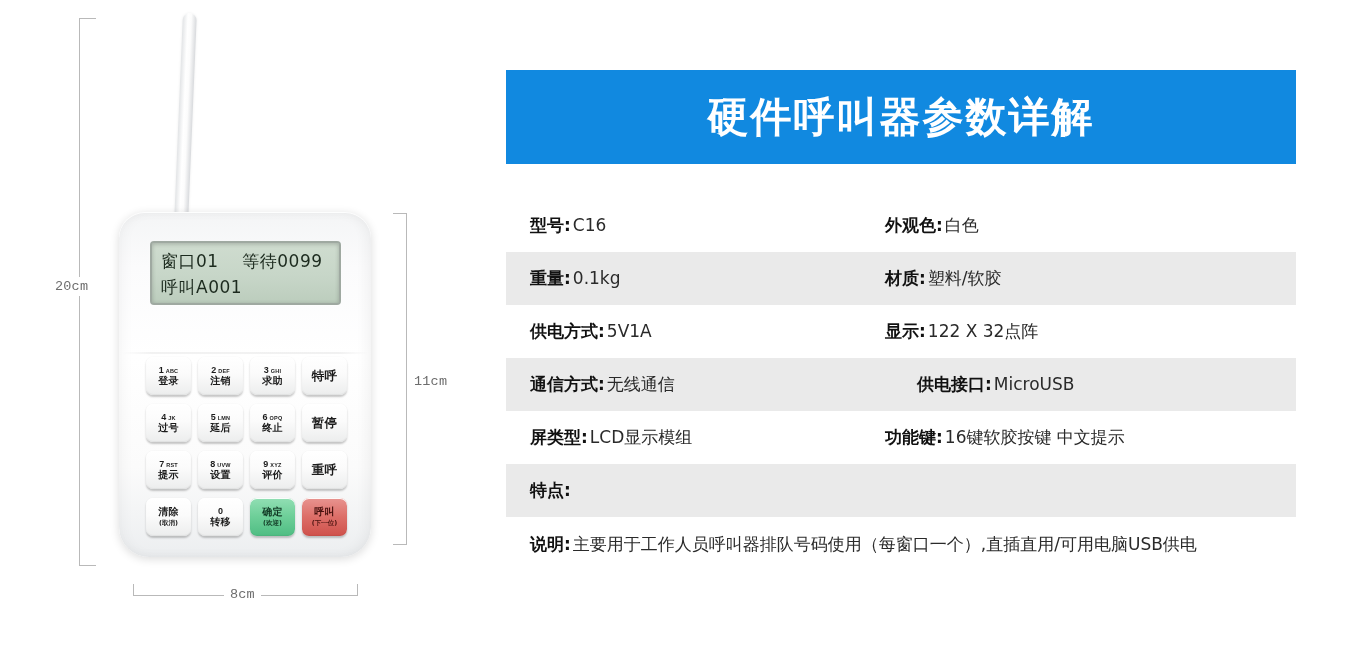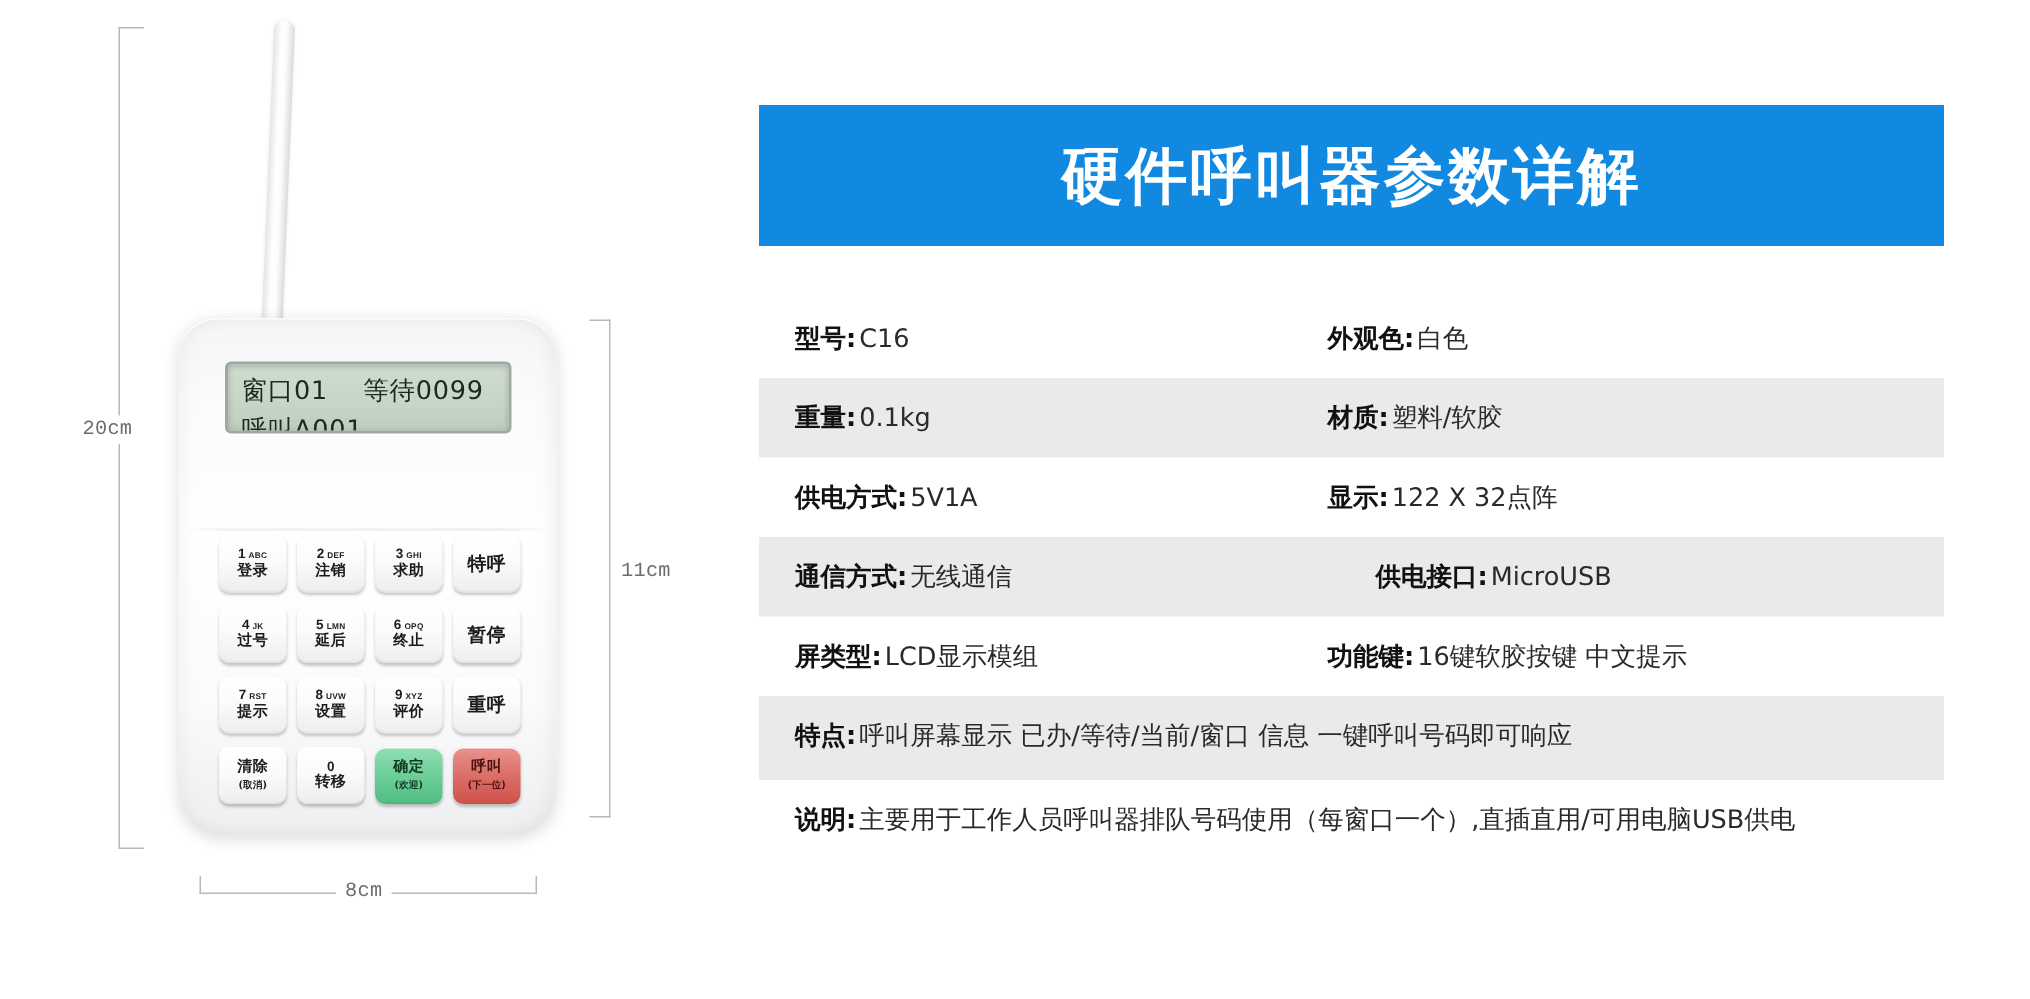--- a/index.html
+++ b/index.html
@@ -82,21 +82,21 @@
     left: 122px; top: 352px;
     width: 246px; height: 2px;
     background: linear-gradient(90deg, rgba(0,0,0,0) 0%, rgba(0,0,0,.05) 12%, rgba(0,0,0,.055) 88%, rgba(0,0,0,0) 100%);
     border-radius: 2px;
   }
 
   
   #lcd-screen {
     position: absolute;
     left: 150px; top: 241px;
-    width: 191px; height: 48px;
+    width: 191px; height: 64px;
     background: linear-gradient(180deg,#cfdccf 0%, #c7d6c8 55%, #bccdbd 100%);
     border: 2px solid #9fa9a1;
     border-radius: 4px;
     box-shadow: inset 0 1px 4px rgba(0,0,0,.22), 0 1px 2px rgba(255,255,255,.7);
     padding: 5px 0 0 9px;
     box-sizing: border-box;
     overflow: hidden;
   }
   .lcd-line {
     color: #1c2a1e;
@@ -402,21 +402,20 @@
           <span class="spec-val">LCD显示模组</span>
         </div>
         <div class="spec-cell right">
           <span class="spec-key">功能键:</span>
           <span class="spec-val">16键软胶按键 中文提示</span>
         </div>
       </div>
       <div class="spec-row zebra">
         <div class="spec-cell full">
           <span class="spec-key">特点:</span>
-          <span class="spec-val">呼叫屏幕显示 已办/等待/当前/窗口 信息 一键呼叫号码即可响应</span>
         </div>
       </div>
       <div class="spec-row tall">
         <div class="spec-cell full">
           <span class="spec-key">说明:</span>
           <span class="spec-val">主要用于工作人员呼叫器排队号码使用（每窗口一个）,直插直用/可用电脑USB供电</span>
         </div>
       </div>
     </div>
 </div>

